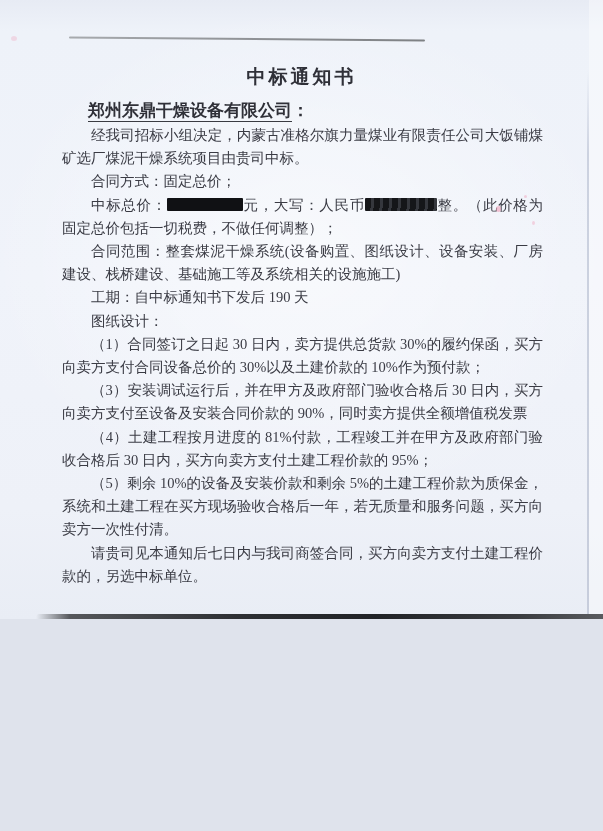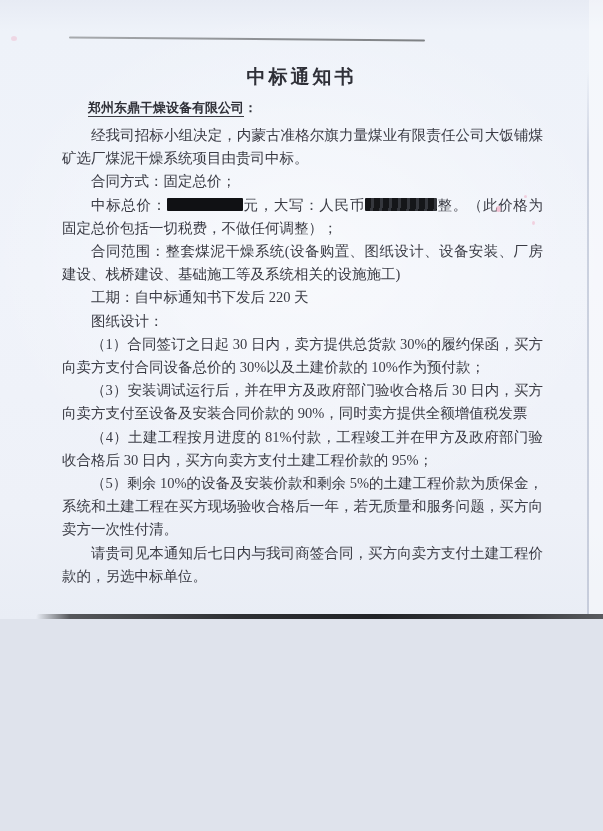--- a/index.html
+++ b/index.html
@@ -28,21 +28,21 @@
   .shadow2{position:absolute; left:170px; top:800px; width:280px; height:24px;
     background:radial-gradient(ellipse, rgba(120,124,138,.30), rgba(120,124,138,0) 70%); filter:blur(2px);}
   .speckle{position:absolute; border-radius:50%; background:#f0a7bf; opacity:.65; filter:blur(.6px);}
   .sp1{left:496px; top:206px; width:5px; height:6px;}
   .sp2{left:524px; top:195px; width:3px; height:3px; opacity:.5;}
   .sp3{left:532px; top:221px; width:3px; height:4px; opacity:.45;}
   .sp4{left:11px; top:36px; width:6px; height:5px; opacity:.35;}
   
   .title{position:absolute; left:0; right:0; top:64px; margin:0; text-align:center;
     font-size:19px; font-weight:700; letter-spacing:3px; color:var(--ink-dark);}
-  .addressee{position:absolute; left:88px; top:99px; font-size:13px; font-weight:700; color:var(--ink-dark);}
+  .addressee{position:absolute; left:88px; top:99px; font-size:17px; font-weight:700; color:var(--ink-dark);}
   .addr-name{border-bottom:1.4px solid #3a3b42; padding-bottom:1px;}
   .body{position:absolute; left:62px; top:124px; width:481px; font-size:14.5px; line-height:23.2px;
     text-align:justify; color:var(--ink);}
   .body p{margin:0; text-indent:2em;}
   .redact{display:inline-block; height:13px; vertical-align:-1px; border-radius:1px; background:var(--redaction);}
   .redact.solid{width:76px;}
   .redact.scribble{width:72px; opacity:.96;
     background:repeating-linear-gradient(93deg,#0c0d10 0 6px, #2e3036 6px 9px), var(--redaction);}
   .sig-row{position:absolute; left:258px; font-size:15px; color:var(--ink); white-space:nowrap;}
   .sig-bidder{top:640px;} .sig-manager{top:671px;} .sig-date{top:728px;}
@@ -61,21 +61,21 @@
 
   <h1 class="title">中标通知书</h1>
 
   <div class="addressee"><span class="addr-name">郑州东鼎干燥设备有限公司</span><span>：</span></div>
 
   <div class="body">
       <p><span>经我司招标小组决定，内蒙古准格尔旗力量煤业有限责任公司大饭铺煤矿选厂煤泥干燥系统项目由贵司中标。</span></p>
       <p><span>合同方式：固定总价；</span></p>
       <p><span>中标总价：</span><span class="redact solid"></span><span>元，大写：人民币</span><span class="redact scribble"></span><span>整。（此价格为固定总价包括一切税费，不做任何调整）；</span></p>
       <p><span>合同范围：整套煤泥干燥系统(设备购置、图纸设计、设备安装、厂房建设、栈桥建设、基础施工等及系统相关的设施施工)</span></p>
-      <p><span>工期：自中标通知书下发后 220 天</span></p>
+      <p><span>工期：自中标通知书下发后 190 天</span></p>
       <p><span>图纸设计：</span></p>
       <p><span>（1）合同签订之日起 30 日内，卖方提供总货款 30%的履约保函，买方向卖方支付合同设备总价的 30%以及土建价款的 10%作为预付款；</span></p>
       <p><span>（3）安装调试运行后，并在甲方及政府部门验收合格后 30 日内，买方向卖方支付至设备及安装合同价款的 90%，同时卖方提供全额增值税发票</span></p>
       <p><span>（4）土建工程按月进度的 81%付款，工程竣工并在甲方及政府部门验收合格后 30 日内，买方向卖方支付土建工程价款的 95%；</span></p>
       <p><span>（5）剩余 10%的设备及安装价款和剩余 5%的土建工程价款为质保金，系统和土建工程在买方现场验收合格后一年，若无质量和服务问题，买方向卖方一次性付清。</span></p>
       <p><span>请贵司见本通知后七日内与我司商签合同，买方向卖方支付土建工程价款的，另选中标单位。</span></p>
     </div>
 
   <div class="sig-row sig-bidder"><span>招标方：</span><span>内蒙古准格尔旗力量煤业有限公司</span></div>
   <div class="sig-row sig-manager"><span>负责人：</span></div>

